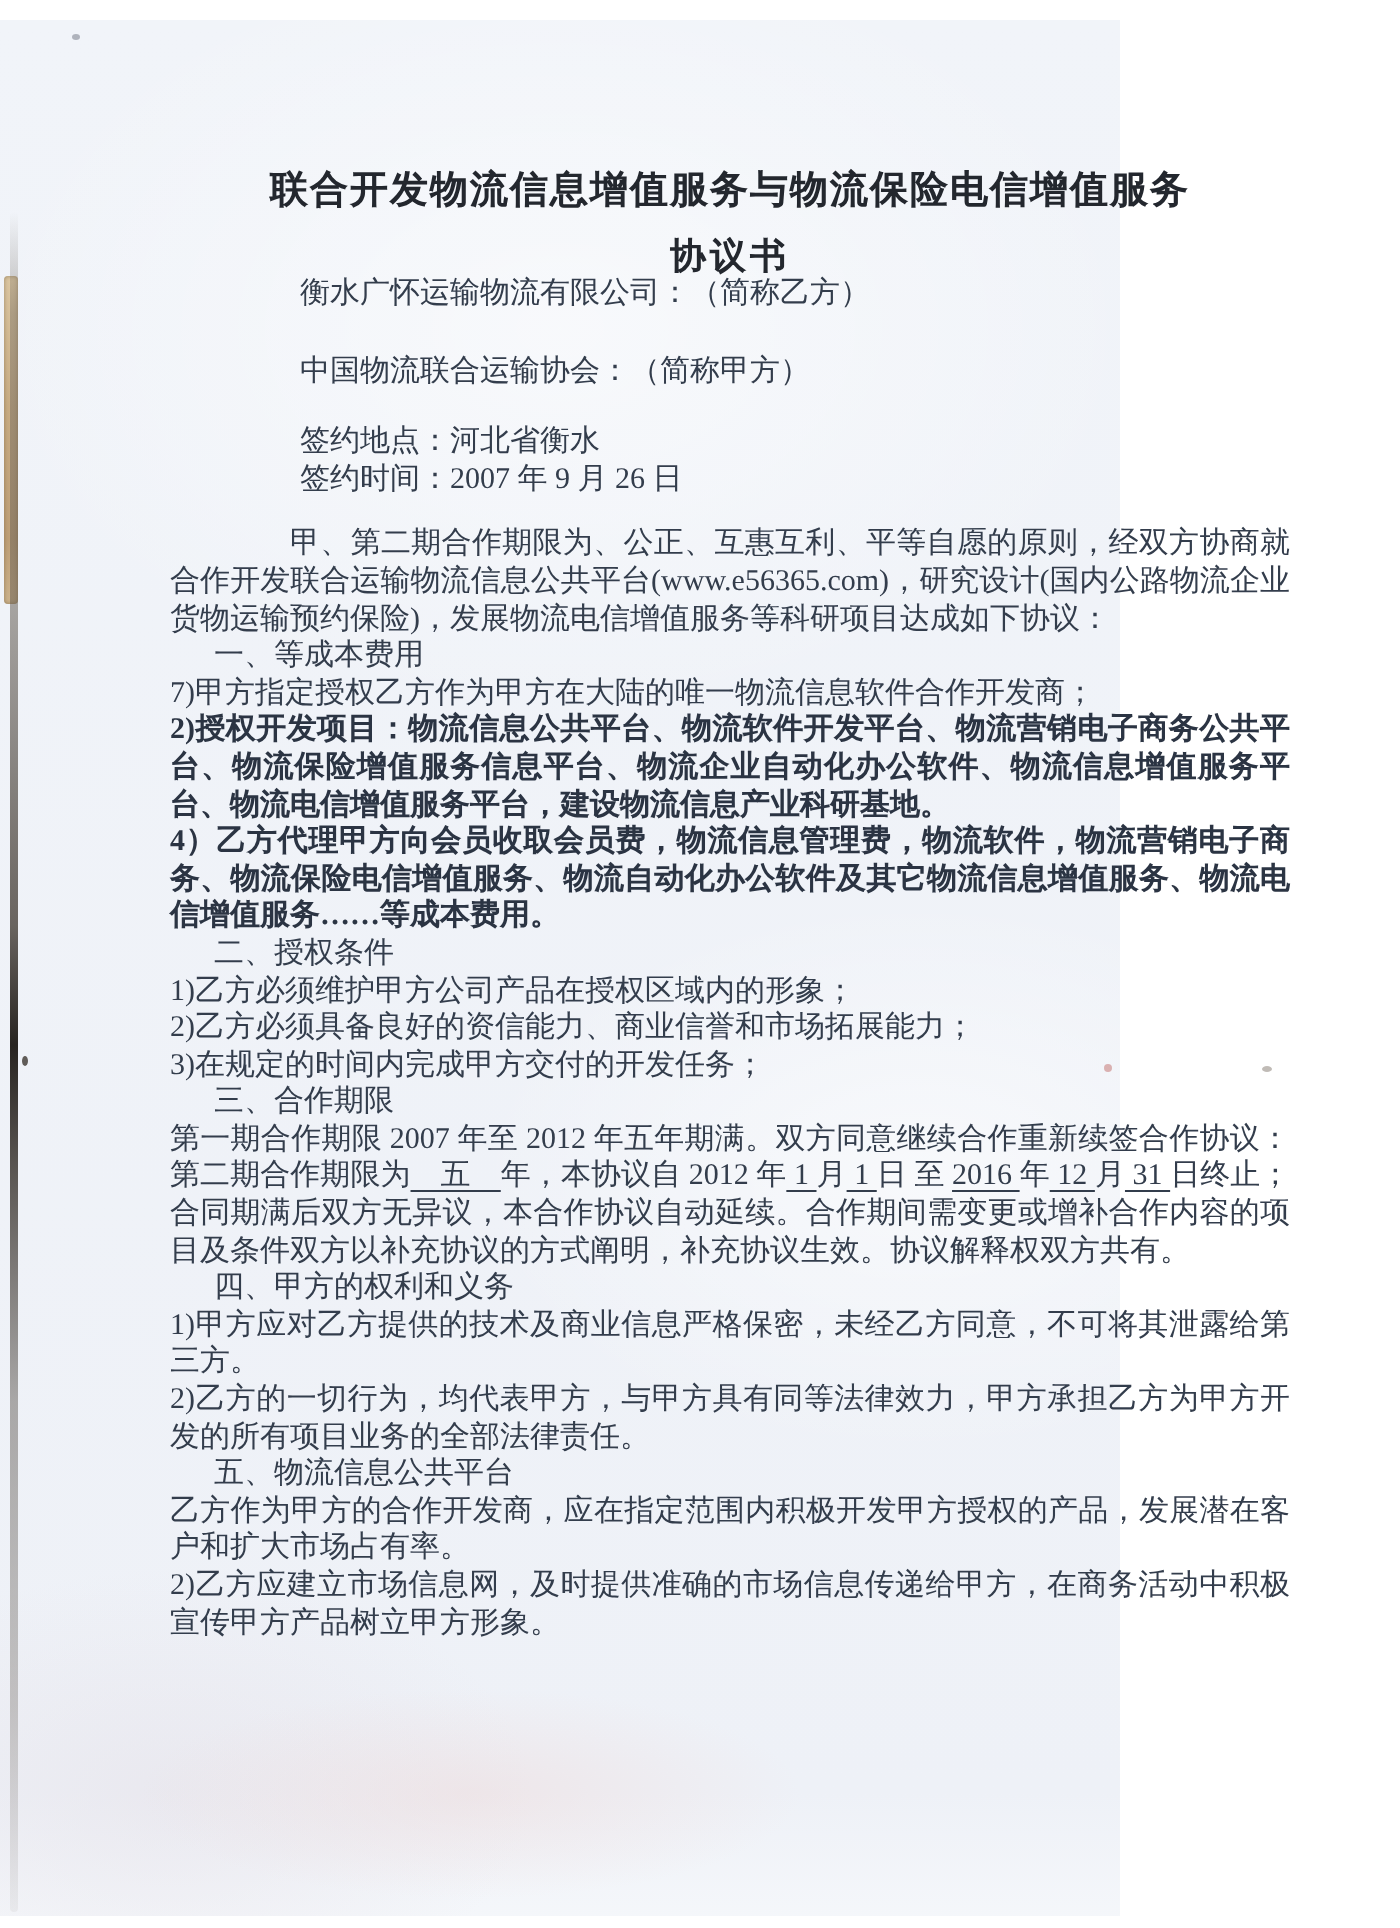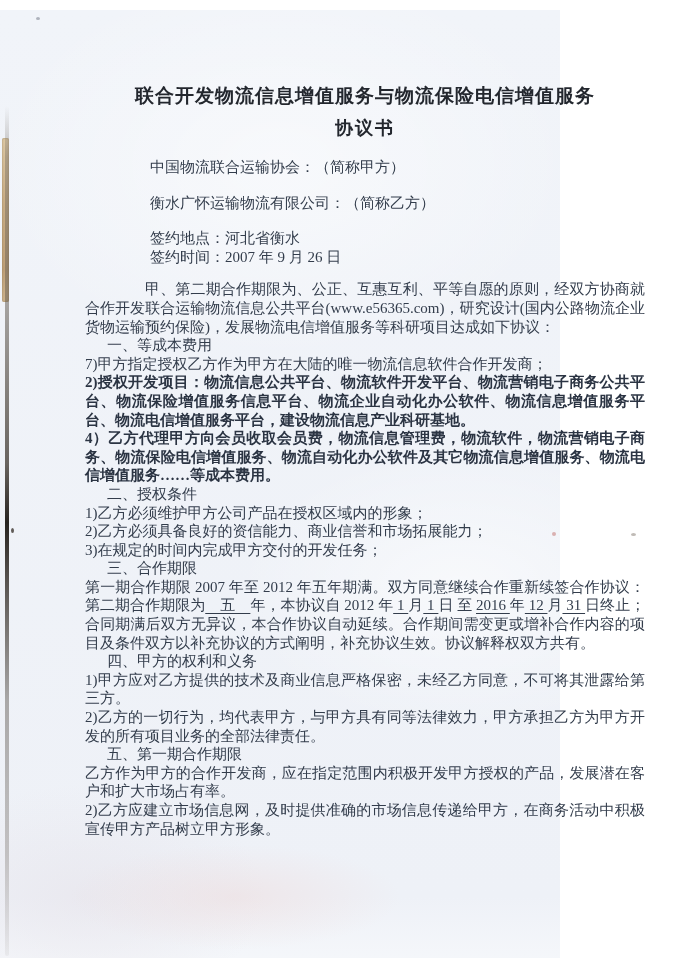--- a/index.html
+++ b/index.html
@@ -101,41 +101,41 @@
   <div class="edge-line"></div>
   <div class="speck speck-1"></div>
   <div class="speck speck-2"></div>
   <div class="speck speck-3"></div>
   <div class="speck speck-4"></div>
 
   <div class="content">
     <div class="doc-title">联合开发物流信息增值服务与物流保险电信增值服务</div>
     <div class="doc-subtitle">协议书</div>
 
+    <div class="party">衡水广怀运输物流有限公司：（简称乙方）</div>
     <div class="party party-a">中国物流联合运输协会：（简称甲方）</div>
-    <div class="party">衡水广怀运输物流有限公司：（简称乙方）</div>
 
     <div class="sign-line">签约地点：河北省衡水</div>
     <div class="sign-line">签约时间：2007 年 9 月 26 日</div>
 
     <div class="doc-body">
         <div class="para intro">甲、第二期合作期限为、公正、互惠互利、平等自愿的原则，经双方协商就合作开发联合运输物流信息公共平台(www.e56365.com)，研究设计(国内公路物流企业货物运输预约保险)，发展物流电信增值服务等科研项目达成如下协议：</div>
         <div class="para heading">一、等成本费用</div>
         <div class="para item">7)甲方指定授权乙方作为甲方在大陆的唯一物流信息软件合作开发商；</div>
         <div class="para item bold">2)授权开发项目：物流信息公共平台、物流软件开发平台、物流营销电子商务公共平台、物流保险增值服务信息平台、物流企业自动化办公软件、物流信息增值服务平台、物流电信增值服务平台，建设物流信息产业科研基地。</div>
         <div class="para item bold">4）乙方代理甲方向会员收取会员费，物流信息管理费，物流软件，物流营销电子商务、物流保险电信增值服务、物流自动化办公软件及其它物流信息增值服务、物流电信增值服务……等成本费用。</div>
         <div class="para heading">二、授权条件</div>
         <div class="para item">1)乙方必须维护甲方公司产品在授权区域内的形象；</div>
         <div class="para item">2)乙方必须具备良好的资信能力、商业信誉和市场拓展能力；</div>
         <div class="para item">3)在规定的时间内完成甲方交付的开发任务；</div>
         <div class="para heading">三、合作期限</div>
         <div class="para rich"><span>第一期合作期限 2007 年至 2012 年五年期满。双方同意继续合作重新续签合作协议：第二期合作期限为</span><span class="u">　五　</span><span>年，本协议自 2012 年</span><span class="u"> 1 </span><span>月</span><span class="u"> 1 </span><span>日 至 </span><span class="u"> 2016 </span><span>年</span><span class="u"> 12 </span><span>月</span><span class="u"> 31 </span><span>日终止；合同期满后双方无异议，本合作协议自动延续。合作期间需变更或增补合作内容的项目及条件双方以补充协议的方式阐明，补充协议生效。协议解释权双方共有。</span></div>
         <div class="para heading">四、甲方的权利和义务</div>
         <div class="para item">1)甲方应对乙方提供的技术及商业信息严格保密，未经乙方同意，不可将其泄露给第三方。</div>
         <div class="para item">2)乙方的一切行为，均代表甲方，与甲方具有同等法律效力，甲方承担乙方为甲方开发的所有项目业务的全部法律责任。</div>
-        <div class="para heading">五、第一期合作期限</div>
+        <div class="para heading">五、物流信息公共平台</div>
         <div class="para item">乙方作为甲方的合作开发商，应在指定范围内积极开发甲方授权的产品，发展潜在客户和扩大市场占有率。</div>
         <div class="para item">2)乙方应建立市场信息网，及时提供准确的市场信息传递给甲方，在商务活动中积极宣传甲方产品树立甲方形象。</div>
       </div>
   </div>
 
   <div class="scan-bottom"></div>
 </div>
 
 </body></html>

